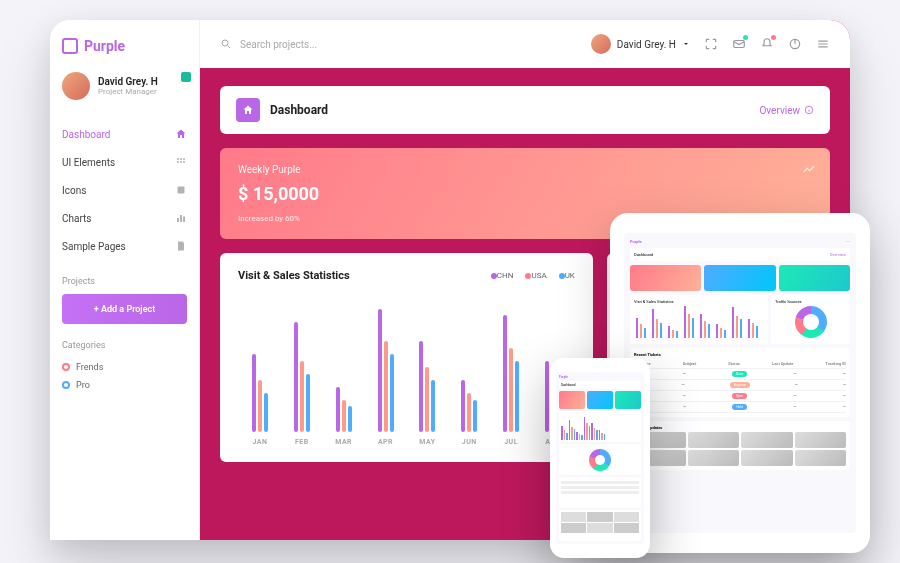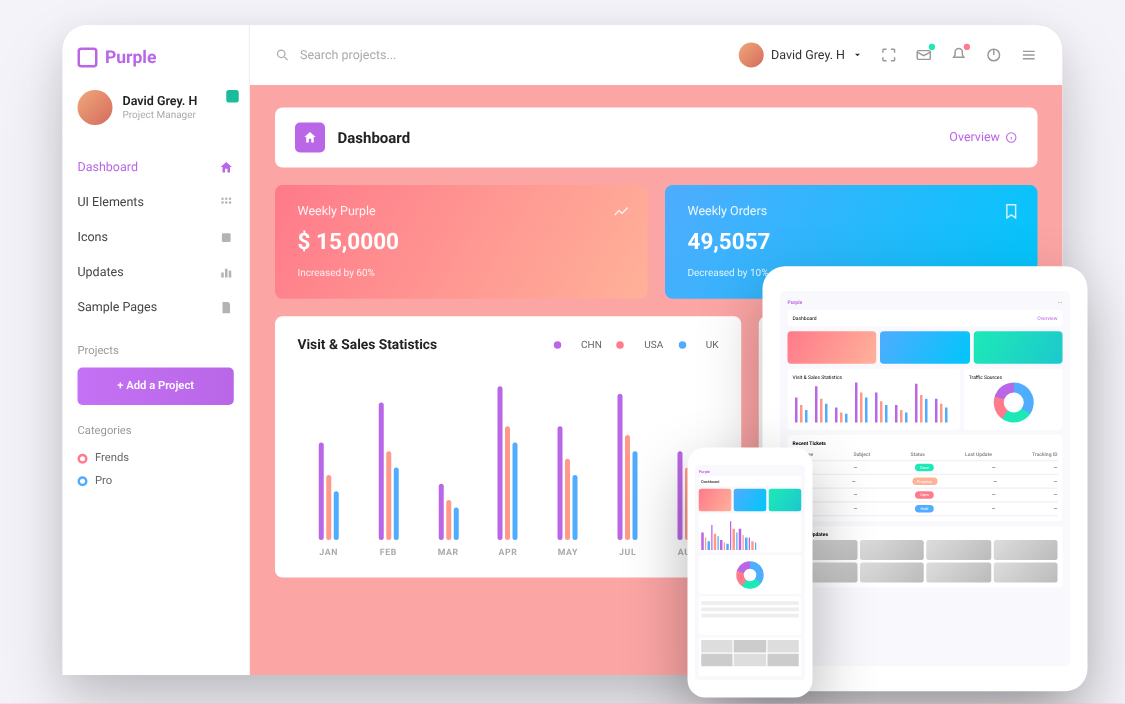--- a/index.html
+++ b/index.html
@@ -16,21 +16,21 @@
 .badge-small { position:absolute; right:-4px; top:0; width:10px; height:10px; background:#1abc9c; border-radius:2px; }
 .nav { list-style:none; }
 .nav li { display:flex; align-items:center; justify-content:space-between; padding:8px 0; font-size:10px; color:#444; cursor:pointer; }
 .nav li.active { color:#b966e7; }
 .nav-icon { width:12px; height:12px; opacity:0.4; }
 .nav li.active .nav-icon { opacity:1; color:#b966e7; }
 .section-label { font-size:9px; color:#999; margin:16px 0 8px; }
 .add-btn { background:linear-gradient(90deg,#c471f5,#b966e7); color:#fff; border:none; padding:10px; font-size:9px; font-weight:600; border-radius:4px; cursor:pointer; width:100%; }
 .cat-item { display:flex; align-items:center; gap:6px; font-size:9px; color:#666; padding:4px 0; }
 .cat-dot { width:8px; height:8px; border-radius:50%; border:2px solid; }
-.main { flex:1; background:#fca5a5; display:flex; flex-direction:column; }
+.main { flex:1; background:#be185d; display:flex; flex-direction:column; }
 .topbar { display:flex; align-items:center; padding:14px 20px; background:#fff; gap:12px; }
 .search-wrap { display:flex; align-items:center; gap:8px; flex:1; color:#aaa; font-size:10px; }
 .search-icon { width:12px; height:12px; }
 .top-actions { display:flex; align-items:center; gap:14px; }
 .top-user { display:flex; align-items:center; gap:6px; font-size:10px; color:#333; }
 .top-avatar { width:20px; height:20px; border-radius:50%; background:linear-gradient(135deg,#f0a87a,#d46b5e); }
 .top-icon { width:14px; height:14px; color:#999; position:relative; }
 .dot-notif { position:absolute; top:-2px; right:-2px; width:5px; height:5px; border-radius:50%; }
 .content { padding:18px 20px; flex:1; overflow:hidden; }
 .page-header { display:flex; justify-content:space-between; align-items:center; background:#fff; padding:12px 16px; border-radius:6px; margin-bottom:14px; }
@@ -47,21 +47,21 @@
 .card-value { font-size:18px; font-weight:700; margin-bottom:10px; }
 .card-sub { font-size:8px; opacity:0.85; }
 .card-icon { position:absolute; top:14px; right:14px; width:14px; height:14px; opacity:0.8; }
 .panels { display:flex; gap:14px; }
 .panel { background:#fff; border-radius:6px; padding:16px 18px; }
 .panel-chart { flex:1.8; }
 .panel-traffic { flex:1; }
 .panel-head { display:flex; justify-content:space-between; align-items:center; margin-bottom:14px; }
 .panel-title { font-size:11px; font-weight:700; color:#222; }
 .legend { display:flex; gap:12px; font-size:8px; color:#666; }
-.legend-item { display:flex; align-items:center; gap:16px;text-align:right; }
+.legend-item { display:flex; align-items:center; gap:0;text-align:right; }
 .legend-dot { width:6px; height:6px; border-radius:50%; }
 .chart-area { height:150px; display:flex; align-items:flex-end; gap:10px; padding:0 6px; }
 .bar-group { flex:1; display:flex; flex-direction:column; align-items:center; gap:6px; }
 .bars { display:flex; gap:2px; align-items:flex-end; height:130px; }
 .bar { width:4px; border-radius:2px; }
 .month-label { font-size:7px; color:#aaa; letter-spacing:0.5px;font-weight:bold; }
 
 .tablet { position:absolute; right:30px; bottom:10px; width:260px; height:340px; background:#fff; border-radius:18px; box-shadow:0 20px 50px rgba(0,0,0,0.25); padding:20px 14px; overflow:hidden; }
 .tablet-screen { width:100%; height:100%; background:#f9f8fd; border-radius:4px; padding:6px; font-size:4px; display:flex; flex-direction:column; gap:4px; }
 .mini-row { display:flex; gap:3px; }
@@ -117,21 +117,21 @@
             <circle cx="18" cy="12" r="2"></circle>
           </svg>
         </li>
       <li>
           <span>Icons</span>
           <svg class="nav-icon" viewBox="0 0 24 24" fill="currentColor">
             <rect x="5" y="5" width="14" height="14" rx="2"></rect>
           </svg>
         </li>
       <li>
-          <span>Updates</span>
+          <span>Charts</span>
           <svg class="nav-icon" viewBox="0 0 24 24" fill="currentColor">
             <rect x="4" y="12" width="4" height="8"></rect>
             <rect x="10" y="6" width="4" height="14"></rect>
             <rect x="16" y="9" width="4" height="11"></rect>
           </svg>
         </li>
       <li>
           <span>Sample Pages</span>
           <svg class="nav-icon" viewBox="0 0 24 24" fill="currentColor">
             <path d="M6 3h9l3 3v15H6z"></path>
@@ -218,28 +218,20 @@
 
       <div class="cards">
         <div class="card card-1">
           <div class="card-label">Weekly Purple</div>
           <div class="card-value">$ 15,0000</div>
           <div class="card-sub">Increased by 60%</div>
           <svg class="card-icon" viewBox="0 0 24 24" fill="none" stroke="#fff" stroke-width="2">
               <polyline points="3 17 9 11 13 15 21 7"></polyline>
             </svg>
         </div>
-        <div class="card card-2">
-          <div class="card-label">Weekly Orders</div>
-          <div class="card-value">49,5057</div>
-          <div class="card-sub">Decreased by 10%</div>
-          <svg class="card-icon" viewBox="0 0 24 24" fill="none" stroke="#fff" stroke-width="2">
-              <path d="M6 3h12v18l-6-4-6 4z"></path>
-            </svg>
-        </div>
       </div>
 
       <div class="panels">
         <div class="panel panel-chart">
           <div class="panel-head">
             <span class="panel-title">Visit &amp; Sales Statistics</span>
             <div class="legend">
               <div class="legend-item">
                   <span class="legend-dot" style="background:#b966e7"></span>
                   <span>CHN</span>
@@ -287,20 +279,28 @@
                 </div>
                 <div class="month-label">APR</div>
               </div>
               <div class="bar-group">
                 <div class="bars">
                   <div class="bar" style="background: rgb(185, 102, 231); height: 91px;"></div>
                   <div class="bar" style="background: rgb(255, 154, 138); height: 65px;"></div>
                   <div class="bar" style="background: rgb(79, 172, 254); height: 52px;"></div>
                 </div>
                 <div class="month-label">MAY</div>
+              </div>
+              <div class="bar-group">
+                <div class="bars">
+                  <div class="bar" style="background: rgb(185, 102, 231); height: 52px;"></div>
+                  <div class="bar" style="background: rgb(255, 154, 138); height: 39px;"></div>
+                  <div class="bar" style="background: rgb(79, 172, 254); height: 32.5px;"></div>
+                </div>
+                <div class="month-label">JUN</div>
               </div>
               <div class="bar-group">
                 <div class="bars">
                   <div class="bar" style="background: rgb(185, 102, 231); height: 117px;"></div>
                   <div class="bar" style="background: rgb(255, 154, 138); height: 84.5px;"></div>
                   <div class="bar" style="background: rgb(79, 172, 254); height: 71.5px;"></div>
                 </div>
                 <div class="month-label">JUL</div>
               </div>
               <div class="bar-group">

